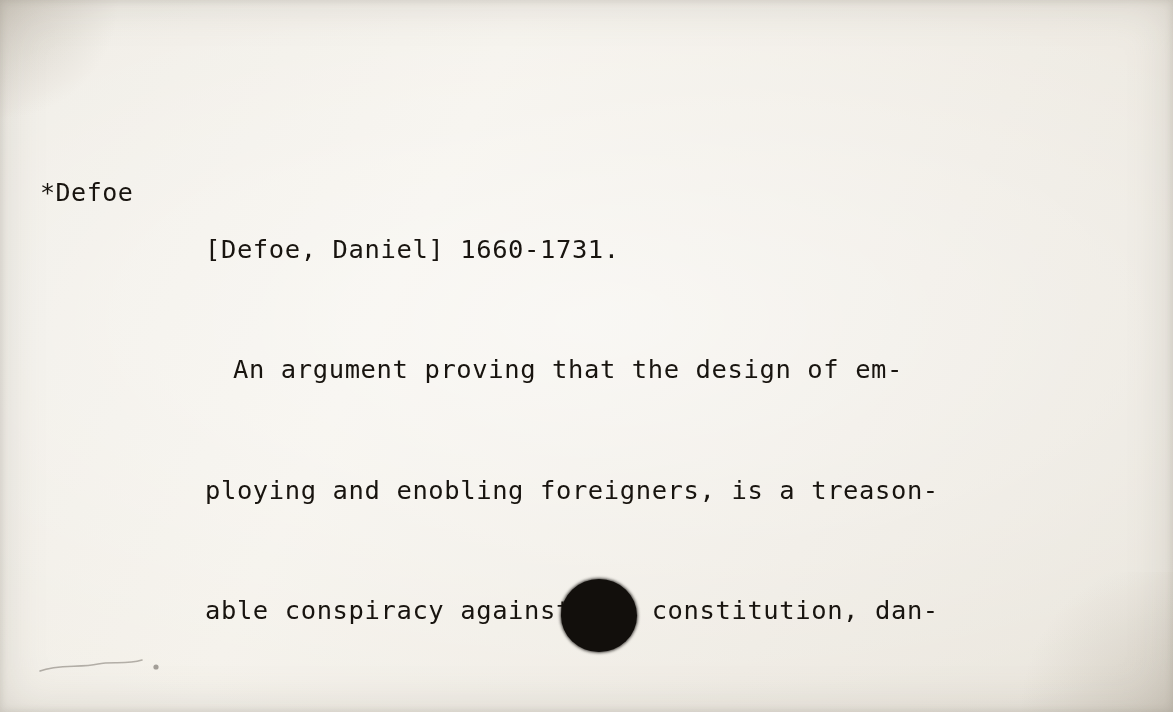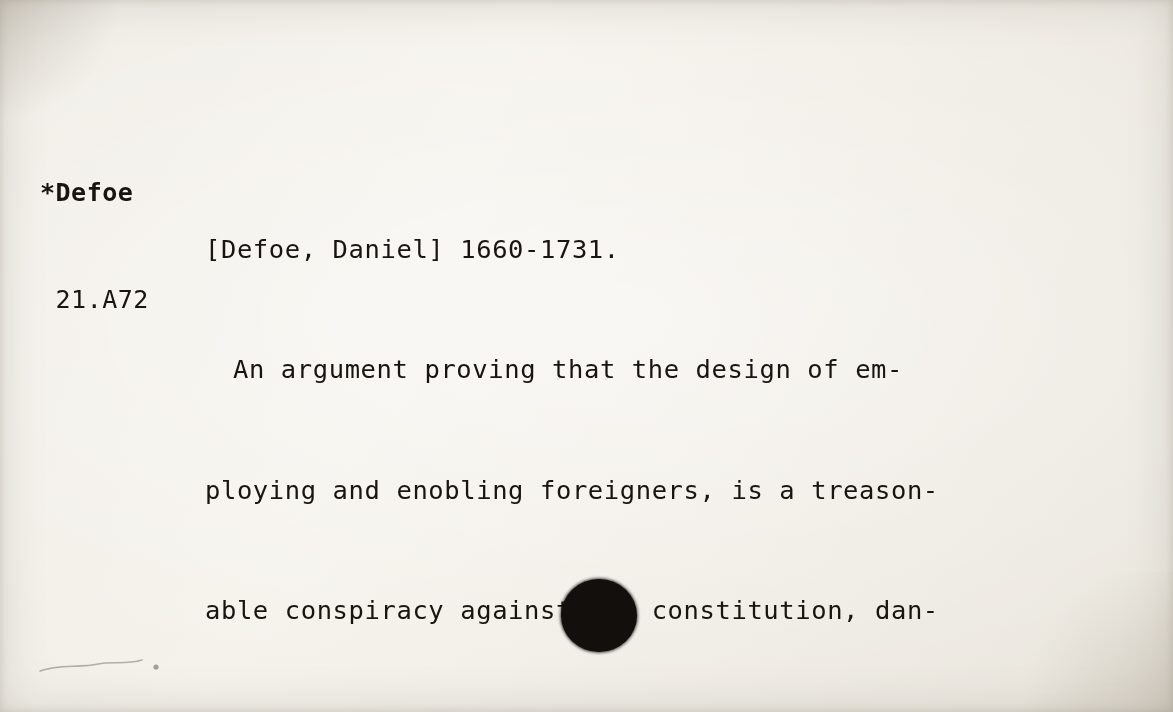--- a/index.html
+++ b/index.html
@@ -36,21 +36,21 @@
 
   .call-number {
     position: absolute;
     left: 40px;
     top: 104px;
     line-height: 1.42;
     font-size: 25px;
     letter-spacing: 0.5px;
     white-space: pre;
   }
-  .call-line-1 { font-weight: 700; }
+  .call-line-1 { font-weight: 400; }
 
   .body-block {
     position: absolute;
     left: 205px;
     top: 148px;
     width: 975px;
     font-size: 25.5px;
     line-height: 1.58;
     letter-spacing: 0.6px;
     white-space: pre;
@@ -97,21 +97,20 @@
 <body>
 
 <div id="card">
 
   <div id="paper-texture"></div>
   <div id="corner-fade-tl"></div>
   <div id="corner-fade-br"></div>
 
   <div class="call-number">
     <div class="call-line-1">*Defoe</div>
-    <div> 21.A72</div>
   </div>
 
   <div class="body-block">
     <div class="body-line">[Defoe, Daniel] 1660-1731.</div>
     <div class="body-line indent-1">An argument proving that the design of em-</div>
     <div class="body-line">ploying and enobling foreigners, is a treason-</div>
     <div class="body-line">able conspiracy against the constitution, dan-</div>
     <div class="body-line">gerous to the kingdom, an affront to the nobil-</div>
     
     

